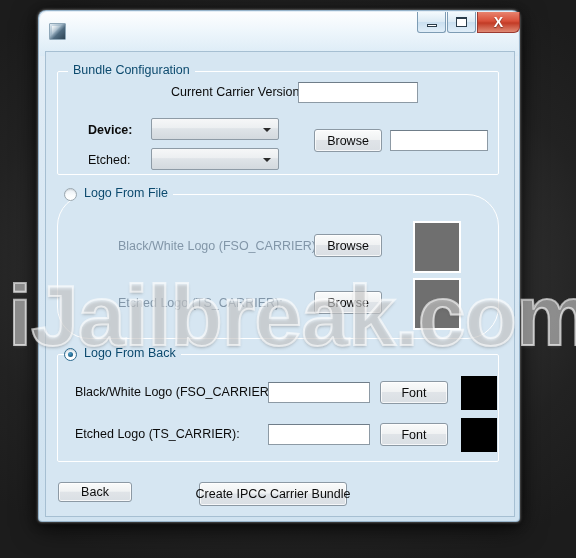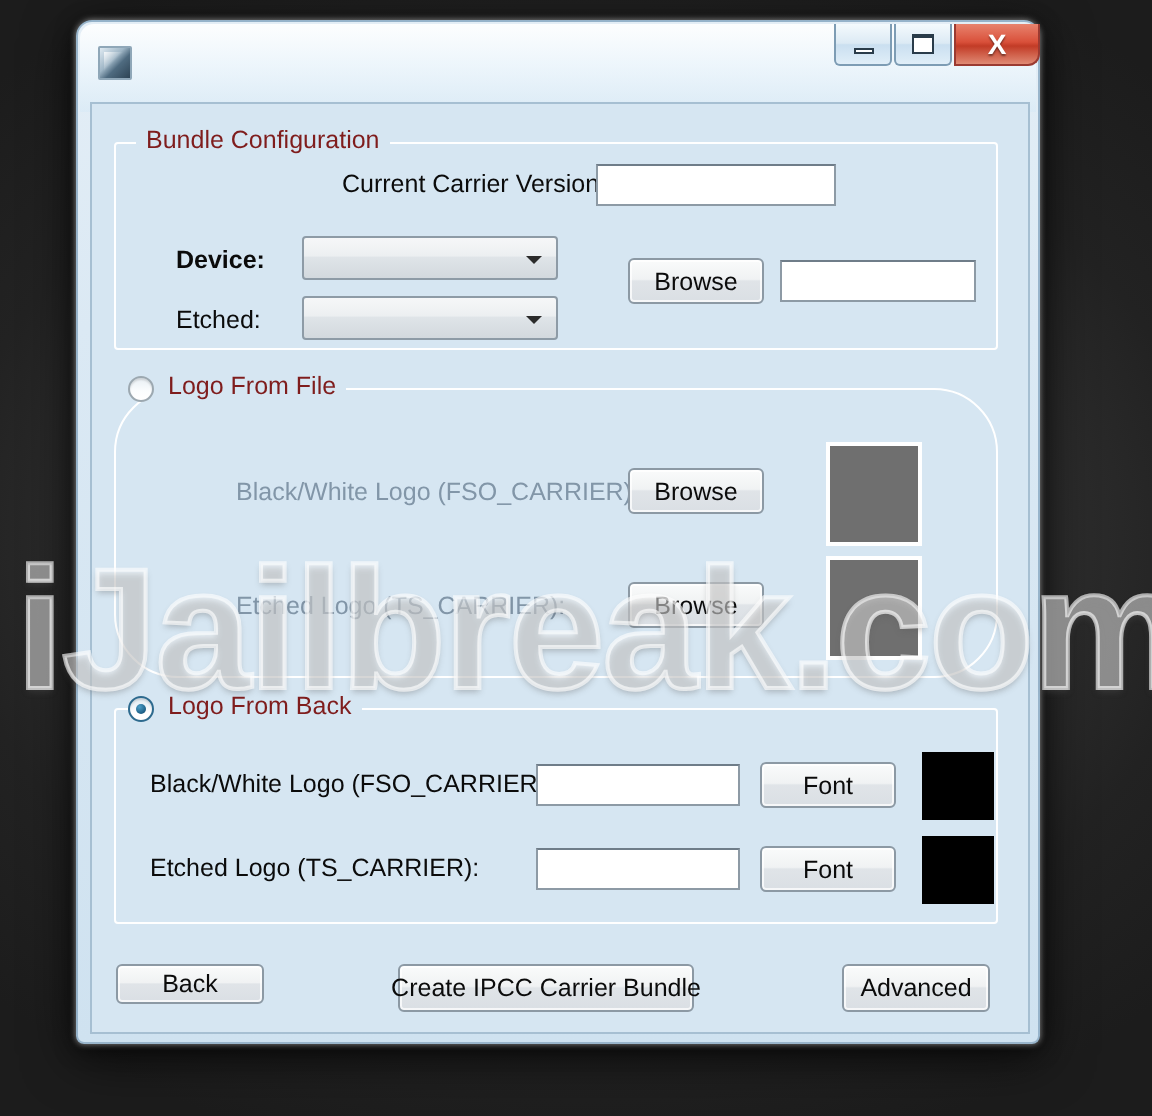--- a/index.html
+++ b/index.html
@@ -134,21 +134,21 @@
     position: absolute;
     border: 1px solid #ffffff;
     border-radius: 2px;
   }
   .group-legend {
     position: absolute;
     top: -9px; left: 10px;
     background: #d6e6f2;
     padding: 0 5px;
     font-size: 12.5px;
-    color: #7f1d1d;
+    color: #0c4a6e;
     white-space: nowrap;
   }
   .group-legend.radio-legend {
     left: 6px;
     padding-left: 20px;
   }
 
   #gb-bundle { left: 11px; top: 19px; width: 442px; height: 104px; }
   #gb-file   { left: 11px; top: 142px; width: 442px; height: 145px; border-radius: 32px; }
   #gb-text   { left: 11px; top: 302px; width: 442px; height: 108px; }
@@ -339,20 +339,19 @@
       <div class="swatch-black" style="left:403px; top:21px;"></div>
 
       <div class="lbl" style="left:17px; top:72px;">Etched Logo (TS_CARRIER):</div>
       <input class="tbox" style="left: 210px; top: 69px; width: 102px;" type="text" value="">
       <div class="btn" style="left:322px; top:68px; width:68px;">Font</div>
       <div class="swatch-black" style="left:403px; top:63px;"></div>
     </div>
 
     <div class="btn" style="left:12px; top:430px; width:74px; height:20px;">Back</div>
     <div class="btn" style="left:153px; top:430px; width:148px; height:24px;">Create IPCC Carrier Bundle</div>
-    <div class="btn" style="left:375px; top:430px; width:74px; height:24px;">Advanced</div>
 
   </div>
 </div>
 
 <div id="watermark">
   <div id="watermark-text">iJailbreak.com</div>
 </div>
 
 </body></html>

